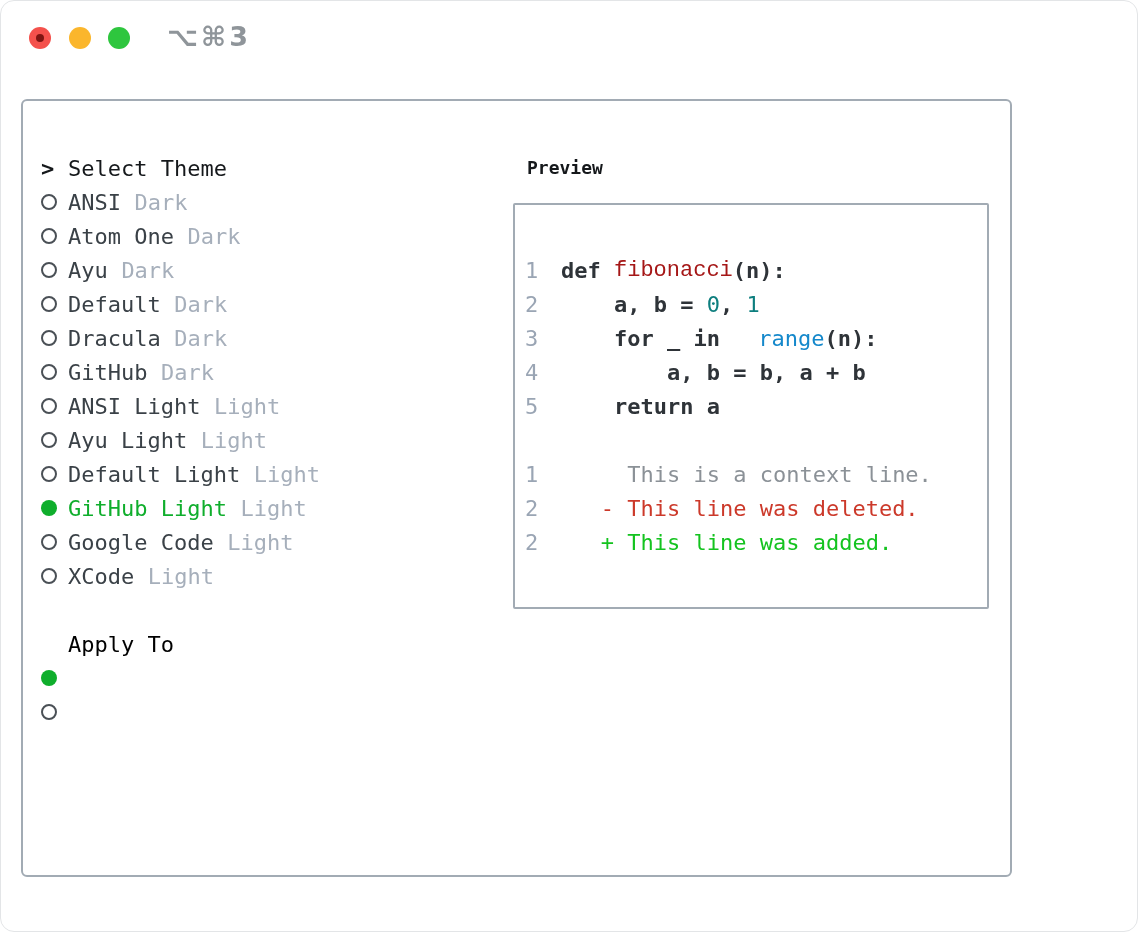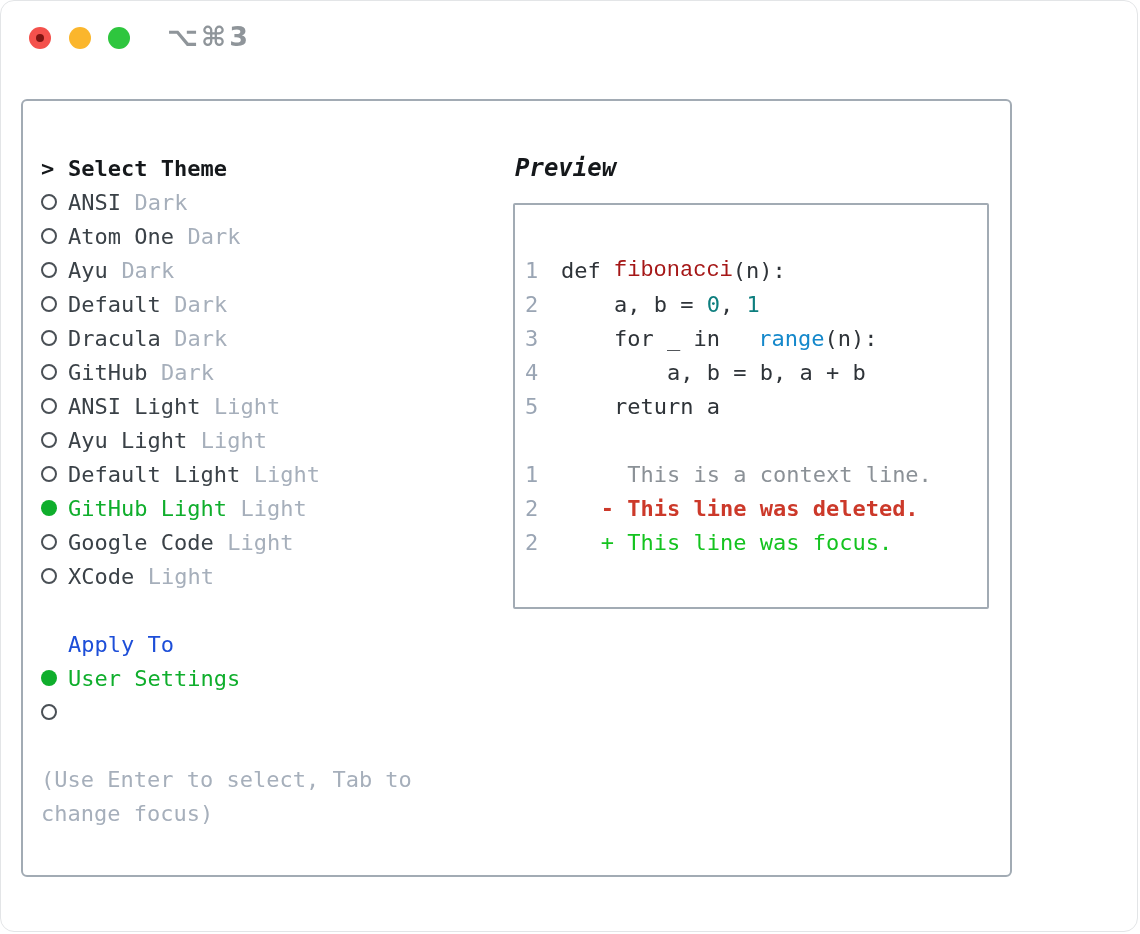--- a/index.html
+++ b/index.html
@@ -18,41 +18,41 @@
           font-size:27px;font-weight:bold;color:var(--title-text);letter-spacing:3px;}
   
   .panel{position:absolute;left:20px;top:98px;width:991px;height:778px;box-sizing:border-box;
          border:2px solid var(--panel-border);border-radius:6px;background:#ffffff;}
   .leftcol{position:absolute;left:18px;top:50px;width:440px;font-size:22px;}
   .row{height:34px;display:flex;align-items:center;}
   .glyph{width:27px;flex:0 0 27px;display:flex;align-items:center;}
   .radio{width:12px;height:12px;border:2px solid var(--radio-ring);border-radius:50%;box-sizing:content-box;}
   .radio.on{width:16px;height:16px;border:none;background:var(--accent-green);}
   .caret{width:27px;flex:0 0 27px;font-weight:bold;color:var(--header-text);}
-  .hdr{font-weight:bold;color:var(--header-text);}
-  .apply-hdr{color:#1d4ed8;}
+  .hdr{font-weight:normal;color:var(--header-text);}
+  .apply-hdr{color:#000000;}
   .name{color:var(--item-text);white-space:pre;}
   .name.sel{color:var(--accent-green);}
   .variant{color:var(--variant-label);margin-left:0.62em;}
   .spacer{height:34px;}
   .help{color:var(--help-text);line-height:34px;white-space:pre-wrap;}
   
-  .preview-hdr{position:absolute;left:492px;top:50px;height:34px;line-height:34px;
-               font-size:24px;font-weight:bold;color:var(--header-text);font-style:italic;}
+  .preview-hdr{position:absolute;left:504px;top:50px;height:34px;line-height:34px;
+               font-size:18px;font-weight:bold;color:var(--header-text);}
   .preview-box{position:absolute;left:490px;top:102px;width:476px;height:406px;box-sizing:border-box;
                border:2px solid var(--panel-border);border-radius:2px;background:#ffffff;
                padding:48px 0 0 10px;font-size:22px;overflow:hidden;}
   .cline{height:34px;display:flex;align-items:center;white-space:pre;}
   .ln{display:inline-block;width:36px;color:var(--line-number);flex:0 0 36px;}
-  .c-code{color:var(--code-text);}
+  .c-code{color:var(--code-text);font-weight:bold;}
   .c-func{color:var(--code-function);font-family:Liberation Mono, monospace;}
   .c-num{color:var(--code-number);}
   .c-builtin{color:var(--code-builtin);margin-left:25px;}
   .d-context{color:var(--diff-context);}
-  .d-deleted{color:var(--diff-deleted);font-weight:bold;}
+  .d-deleted{color:var(--diff-deleted);}
   .d-added{color:var(--diff-added);}
 </style>
 </head>
 <body>
 
 <div class="window">
 
   <div class="titlebar">
     <span class="light red">
       <span class="dot"></span>
@@ -162,47 +162,44 @@
       <div class="row">
         <span class="glyph"></span>
         <span class="apply-hdr">Apply To</span>
       </div>
 
       <div id="apply-list">
           <div class="row">
             <span class="glyph">
               <span class="radio on"></span>
             </span>
-            <span class="name sel">User Settings</span>
           </div>
           <div class="row">
             <span class="glyph">
               <span class="radio"></span>
             </span>
           </div>
         </div>
 
       <div class="spacer"></div>
 
-      <div class="help">(Use Enter to select, Tab to
-change focus)</div>
     </div>
 
     <div class="preview-hdr">Preview</div>
 
     <div class="preview-box">
       <div id="code-lines">
           <div class="cline"><span class="ln">1</span><span class="c-code">def </span><span class="c-func">fibonacci</span><span class="c-code">(n):</span></div>
           <div class="cline"><span class="ln">2</span><span class="c-code">    a, b = </span><span class="c-num">0</span><span class="c-code">, </span><span class="c-num">1</span></div>
           <div class="cline"><span class="ln">3</span><span class="c-code">    for _ in </span><span class="c-builtin">range</span><span class="c-code">(n):</span></div>
           <div class="cline"><span class="ln">4</span><span class="c-code">        a, b = b, a + b</span></div>
           <div class="cline"><span class="ln">5</span><span class="c-code">    return a</span></div>
         </div>
       <div class="cline"></div>
       <div id="diff-lines">
           <div class="cline"><span class="ln">1</span><span class="d-context">     This is a context line.</span></div>
           <div class="cline"><span class="ln">2</span><span class="d-deleted">   - This line was deleted.</span></div>
-          <div class="cline"><span class="ln">2</span><span class="d-added">   + This line was focus.</span></div>
+          <div class="cline"><span class="ln">2</span><span class="d-added">   + This line was added.</span></div>
         </div>
     </div>
 
   </div>
 </div>
 
 </body></html>

